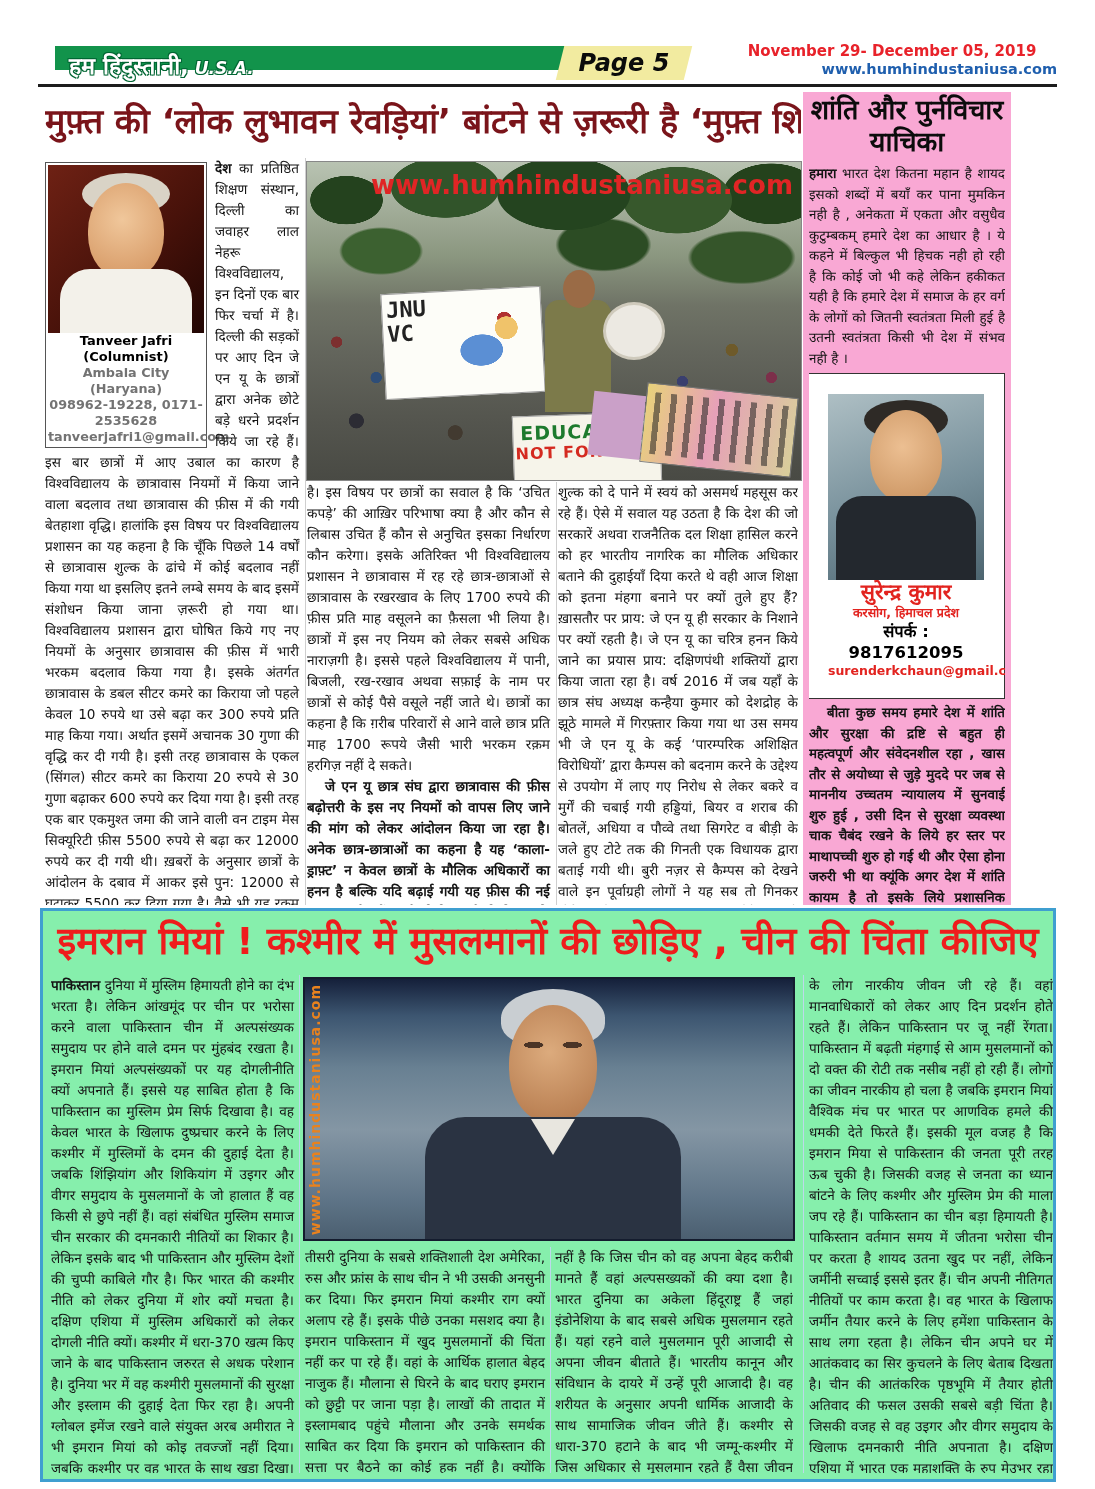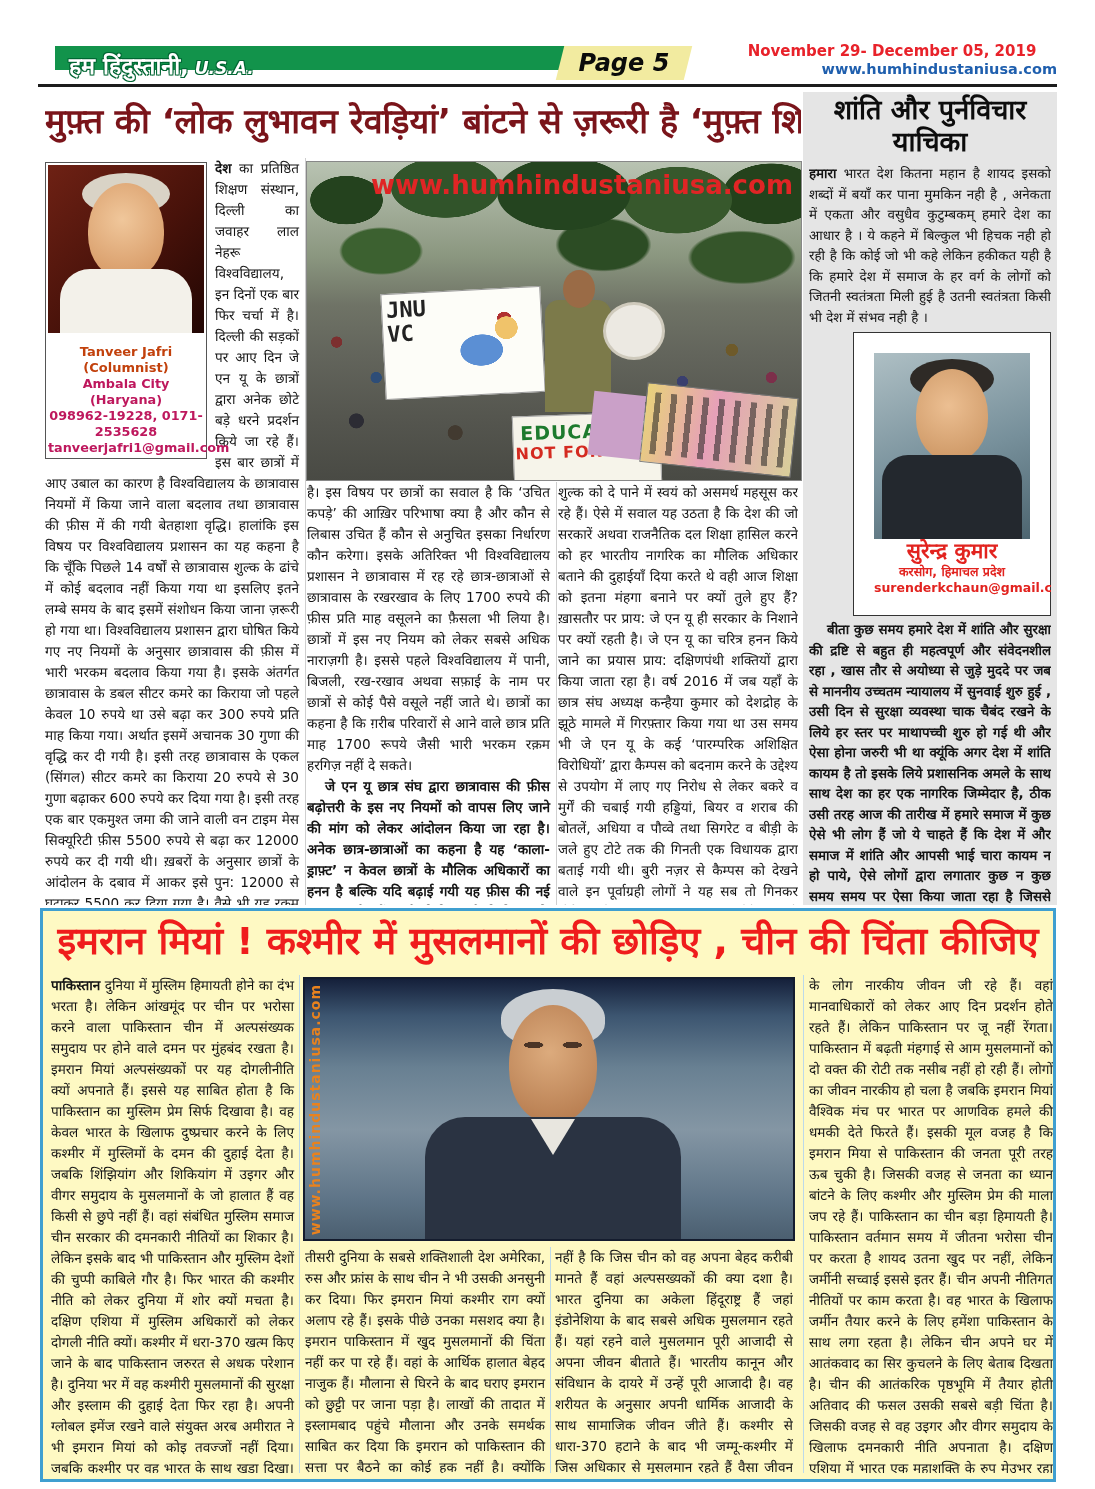--- a/index.html
+++ b/index.html
@@ -30,22 +30,22 @@
   .para2{text-indent:18px;font-weight:bold;}
   
   .ab-tanveer{float:left;width:156px;border:1px solid #555;background:#fff;margin:4px 8px 2px 0;padding:2px;}
   .pt{position:relative;width:100%;height:168px;overflow:hidden;}
   .pt-tanveer{background:linear-gradient(135deg,#6e2114 0%,#48120a 55%,#220603 100%);}
   .face{position:absolute;border-radius:50% 50% 46% 46%;}
   .pt-tanveer .hair{position:absolute;left:34px;top:8px;width:88px;height:42px;border-radius:50%;background:#d9d3c6;}
   .pt-tanveer .face{left:40px;top:18px;width:76px;height:96px;background:radial-gradient(circle at 45% 38%,#f0c79b,#d99e6b 75%);}
   .pt-tanveer .shirt{position:absolute;left:12px;top:104px;width:132px;height:64px;border-radius:30px 30px 0 0;background:#f3f1ea;}
   .ab-cap{text-align:center;font-weight:bold;line-height:16px;}
-  .ab-name-red{color:#c2410c;font-size:13px;margin-top:11px;}
-  .ab-black{color:#be185d;font-size:12.8px;}
+  .ab-name-red{color:#000000;font-size:13px;}
+  .ab-black{color:#737373;font-size:12.8px;}
   
   .protest{position:absolute;left:306px;top:161px;width:494px;height:318px;border:1px solid #888;overflow:hidden;
         background:
          radial-gradient(60px 40px at 8% 12%,#24421e 60%,transparent 61%),
          radial-gradient(90px 50px at 28% 8%,#31542a 60%,transparent 61%),
          radial-gradient(110px 60px at 52% 10%,#24441f 60%,transparent 61%),
          radial-gradient(90px 55px at 75% 12%,#37582c 60%,transparent 61%),
          radial-gradient(80px 50px at 94% 10%,#24421c 60%,transparent 61%),
          radial-gradient(70px 40px at 15% 28%,#3c6130 55%,transparent 60%),
          radial-gradient(80px 45px at 60% 26%,#2c4c24 55%,transparent 60%),
@@ -81,34 +81,34 @@
   .drum{position:absolute;left:296px;top:140px;width:56px;height:52px;border-radius:50%;background:#ece9e2;border:3px solid #cfcabc;}
   .sign-edu{position:absolute;left:206px;top:252px;width:146px;height:64px;background:#f6f4ea;border:1px solid #aaa;
         transform:rotate(-2deg);text-align:center;padding-top:5px;}
   .sign-edu .l1{font-size:19px;font-weight:bold;color:#1d7a2d;letter-spacing:1px;line-height:22px;}
   .sign-edu .l2{font-size:16px;font-weight:bold;color:#d42a20;letter-spacing:1px;line-height:20px;}
   .banner-right{position:absolute;right:6px;bottom:10px;width:150px;height:78px;transform:rotate(6deg);
         background:linear-gradient(100deg,#e8d27a 0%,#e6a0b8 45%,#d8cf9a 100%);border:1px solid #777;
         box-shadow:-60px 6px 0 -8px #caa0c8;}
   .banner-right .scrib{position:absolute;inset:8px;background:repeating-linear-gradient(90deg,#222 0 6px,transparent 6px 16px);opacity:.55;}
   
-  .peace{position:absolute;left:803px;top:92px;width:254px;height:813px;background:#e5e5e5;padding:0 6px;box-sizing:border-box;overflow:hidden;}
+  .peace{position:absolute;left:803px;top:92px;width:208px;height:813px;background:#f9a8d4;padding:0 6px;box-sizing:border-box;overflow:hidden;}
   .peace-headline{font-size:27px;line-height:32px;font-weight:bold;color:#0c0c0c;text-align:center;margin:2px 0 6px 0;}
   .peace p{margin:0 0 2px 0;}
   .ab-surender{float:right;width:156px;border:1px solid #333;background:#fff;margin:2px 0 4px 8px;padding:20px;text-align:center;}
   .pt-surender{height:186px;background:linear-gradient(160deg,#aebfc4 0%,#77909b 55%,#4d6570 100%);}
   .pt-surender .hair{position:absolute;left:36px;top:6px;width:84px;height:40px;border-radius:50%;background:#2e2a26;}
   .pt-surender .face{left:42px;top:16px;width:72px;height:92px;background:radial-gradient(circle at 45% 40%,#ecbf92,#cf9a68 78%);}
   .pt-surender .shirt{position:absolute;left:8px;top:102px;width:140px;height:84px;border-radius:26px 26px 0 0;background:#23282e;}
   .sur-name{color:#e2231f;font-size:21px;font-weight:bold;line-height:25px;}
   .sur-place{color:#e2231f;font-size:12.5px;font-weight:bold;line-height:16px;}
   .sur-contact{color:#000;font-size:16.5px;font-weight:bold;line-height:21px;}
   .sur-email{color:#e2231f;font-size:12.5px;font-weight:bold;line-height:15px;}
   
-  .bottom-box{position:absolute;left:40px;top:908px;width:1016px;height:574px;border:3px solid #3f9fd0;box-sizing:border-box;background:#fef9c3;}
+  .bottom-box{position:absolute;left:40px;top:908px;width:1016px;height:574px;border:3px solid #3f9fd0;box-sizing:border-box;background:#86efac;}
   .bottom-headline{position:absolute;left:0;top:4px;width:100%;text-align:center;font-size:38px;line-height:52px;
         font-weight:bold;color:#ef1c1c;white-space:nowrap;overflow:hidden;}
   .bcol1{position:absolute;left:8px;top:64px;width:243px;height:498px;border-right:1px solid #bcd9ea;padding-right:5px;}
   .bcol2{position:absolute;left:262px;top:336px;width:240px;height:226px;border-right:1px solid #bcd9ea;padding-right:5px;}
   .bcol3{position:absolute;left:512px;top:336px;width:238px;height:226px;}
   .bcol4{position:absolute;left:760px;top:64px;width:244px;height:498px;border-left:1px solid #bcd9ea;padding-left:5px;}
   .imran{position:absolute;left:260px;top:66px;width:492px;height:264px;overflow:hidden;border:2px solid #141c2e;box-sizing:border-box;
         background:linear-gradient(180deg,#15203a 0%,#3c5570 14%,#688092 34%,#8496a4 58%,#5e7487 85%,#4b5f70 100%);}
   .imran .hair{position:absolute;left:196px;top:10px;width:104px;height:58px;border-radius:50% 50% 40% 40%;background:#c9ced2;}
   .imran .face{left:204px;top:26px;width:88px;height:118px;background:radial-gradient(circle at 46% 40%,#dcab7d,#b97f52 80%);}
@@ -187,20 +187,21 @@
     <div class="colbody" style="font-size:13.4px;line-height:20.5px;">
       <p><span class="lead">हमारा</span><span> भारत देश कितना महान है शायद इसको शब्दों में बयाँ कर पाना मुमकिन नही है , अनेकता में एकता और वसुधैव कुटुम्बकम् हमारे देश का आधार है । ये कहने में बिल्कुल भी हिचक नही हो रही है कि कोई जो भी कहे लेकिन हकीकत यही है कि हमारे देश में समाज के हर वर्ग के लोगों को जितनी स्वतंत्रता मिली हुई  है उतनी स्वतंत्रता किसी भी देश में संभव नही है ।</span></p>
       <div class="ab-surender">
         <div class="pt pt-surender">
           <div class="hair"></div>
           <div class="face"></div>
           <div class="shirt"></div>
         </div>
         <div class="sur-name">सुरेन्द्र कुमार</div>
         <div class="sur-place">करसोग, हिमाचल प्रदेश</div>
+        <div class="sur-contact">संपर्क : 9817612095</div>
         <div class="sur-email">surenderkchaun@gmail.com</div>
       </div>
       <p class="para2">बीता कुछ समय हमारे देश में शांति और सुरक्षा की द्रष्टि से बहुत ही महत्वपूर्ण और संवेदनशील रहा , खास तौर से अयोध्या से जुड़े मुददे पर जब से माननीय उच्चतम न्यायालय में सुनवाई शुरु हुई , उसी दिन से सुरक्षा व्यवस्था चाक चैबंद रखने के लिये हर स्तर पर माथापच्ची शुरु हो गई थी और ऐसा होना जरुरी भी था क्यूंकि अगर देश में शांति कायम  है तो इसके लिये प्रशासनिक अमले के साथ साथ देश का हर एक नागरिक जिम्मेदार है, ठीक उसी तरह आज की तारीख में हमारे समाज में कुछ ऐसे भी लोग हैं जो  ये चाहते हैं कि देश में और समाज में शांति और आपसी भाई चारा कायम न हो पाये, ऐसे लोगों द्वारा लगातार कुछ न कुछ समय समय पर ऐसा किया जाता रहा है जिससे इन लोगों की मंशा पूरी हो सके ।</p>
       <p class="para2">समाज को विघटित करने के पीछे कौन लोग हैं ,ऐसे लोगों को कहां से सहायता मिलती है, ये अपने आप में चिंता का विषय है और इसी वजह से इस बार अयोध्या मामले के मद्देनजर सुरक्षा एजेंसियां और प्रदेश की पुलिस प्रशासन ने शांति व्यवस्था बनाये रखने के लिये अपनी पूरी ताकत झोंक दी थी   ।</p>
 
       <div class="clear"></div>
     </div>
   </div>
 
   <div class="bottom-box">

